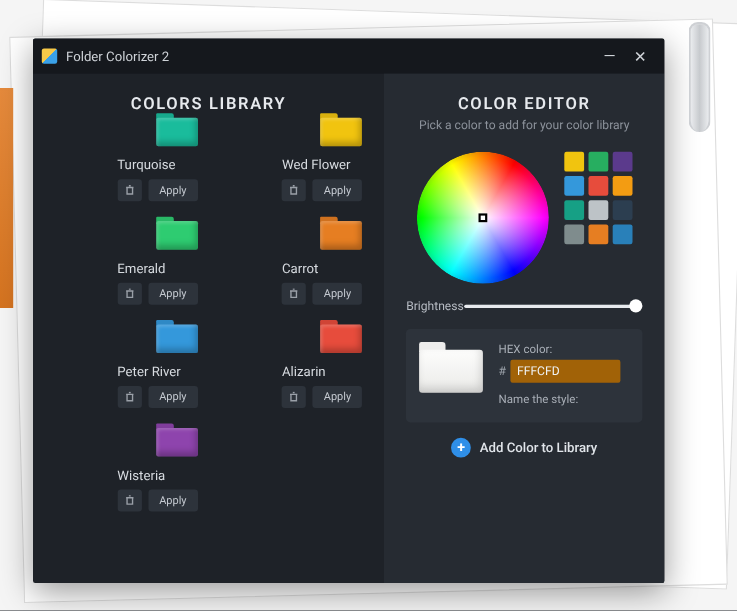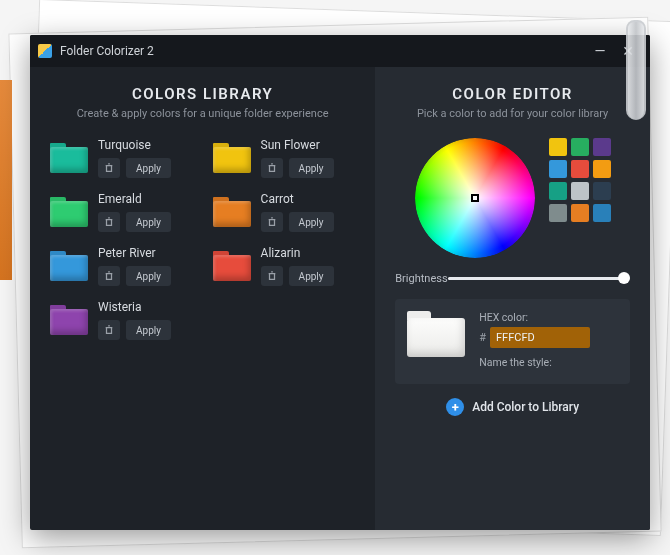--- a/index.html
+++ b/index.html
@@ -4,36 +4,36 @@
 <style>
   * { box-sizing: border-box; margin: 0; padding: 0; font-family: -apple-system, BlinkMacSystemFont, "Segoe UI", Roboto, sans-serif; }
   body { width: 670px; height: 555px; background: #f5f5f5; position: relative; overflow: hidden; }
   
   
   .paper-back { position: absolute; background: #fff; border: 1px solid #ddd; width: 640px; height: 515px; }
   .paper-1 { top: 10px; left: 30px; transform: rotate(2deg); }
   .paper-2 { top: 25px; left: 15px; transform: rotate(-1.5deg); }
   .edge-orange { position: absolute; left: 0; top: 80px; width: 12px; height: 200px; background: linear-gradient(#e58a3c,#d47320); }
   
-  .window { position: absolute; top: 35px; left: 30px; width: 620px; height: 495px; background: #1e2228; border-radius: 2px; box-shadow: 0 8px 30px rgba(0,0,0,0.4); overflow: hidden; }
+  .window { position: absolute; top: 35px; left: 30px; width: 574px; height: 495px; background: #1e2228; border-radius: 2px; box-shadow: 0 8px 30px rgba(0,0,0,0.4); overflow: hidden; }
   
   .titlebar { height: 32px; background: #15181d; display: flex; align-items: center; padding: 0 8px; color: #cfd3d8; font-size: 12px; }
   .titlebar .app-icon { width: 14px; height: 14px; margin-right: 8px; background: linear-gradient(135deg,#f7c948 0 50%,#3aa1e8 50% 100%); border-radius: 2px; }
   .titlebar .title { flex: 1; }
   .titlebar .winbtn { width: 28px; height: 28px; display: flex; align-items: center; justify-content: center; color: #cfd3d8; font-size: 14px; cursor: pointer; }
   
   .content { display: flex; height: calc(100% - 32px); }
   .panel-left { flex: 1.3; padding: 18px 20px; }
   .panel-right { flex: 1; background: #262b32; padding: 18px 20px; }
   
   .panel-title { color: #e7eaee; font-size: 15px; font-weight: 600; letter-spacing: 1.5px; text-align: center; }
   .panel-sub { color: #8c929b; font-size: 11px; text-align: center; margin-top: 4px; margin-bottom: 18px; }
   
   .lib-grid { display: grid; grid-template-columns: 1fr 1fr; gap: 14px 20px; }
-  .lib-item { display: flex; gap: 10px; align-items: center; }
+  .lib-item { display: flex; gap: 10px; align-items: flex-end; flex-direction: column; }
   .folder { width: 38px; height: 30px; position: relative; }
   .folder::before { content:""; position:absolute; top:0; left:0; width:16px; height:6px; border-radius:1px 2px 0 0; background: var(--c); filter: brightness(0.9); }
   .folder::after { content:""; position:absolute; top:4px; left:0; width:38px; height:26px; border-radius:2px; background: linear-gradient(var(--c), var(--c)); box-shadow: inset -2px -4px 6px rgba(0,0,0,0.25), inset 2px 2px 3px rgba(255,255,255,0.2); }
   .lib-meta { flex:1; }
   .lib-name { color:#d7dbe0; font-size:12px; margin-bottom:6px; }
   .lib-actions { display:flex; gap:6px; }
   .icon-btn { background:#2d333b; width:22px; height:20px; border-radius:3px; display:flex; align-items:center; justify-content:center; cursor:pointer; }
   .icon-btn svg { width:10px; height:10px; stroke:#9aa0a8; fill:none; stroke-width:1.5; }
   .apply-btn { background:#2d333b; color:#c4c9d0; font-size:10px; padding:4px 10px; border-radius:3px; cursor:pointer; border:none; }
   
@@ -83,40 +83,39 @@
   <div class="titlebar">
     <div class="app-icon"></div>
     <div class="title">Folder Colorizer 2</div>
     <div class="winbtn">—</div>
     <div class="winbtn">✕</div>
   </div>
 
   <div class="content">
     <div class="panel-left">
       <div class="panel-title">COLORS LIBRARY</div>
-      <div class="panel-sub">Create &amp; apply colors for a unique folder experience</div>
       <div class="lib-grid" id="lib-grid">
           <div class="lib-item">
             <div class="folder" style="--c:#1abc9c"></div>
             <div class="lib-meta">
               <div class="lib-name">Turquoise</div>
               <div class="lib-actions">
                 <div class="icon-btn">
                   <svg viewBox="0 0 12 12">
                     <path d="M3 3v7h6V3M2 3h8M5 1h2"></path>
                   </svg>
                 </div>
                 <button class="apply-btn">Apply</button>
               </div>
             </div>
           </div>
           <div class="lib-item">
             <div class="folder" style="--c:#f1c40f"></div>
             <div class="lib-meta">
-              <div class="lib-name">Sun Flower</div>
+              <div class="lib-name">Wed Flower</div>
               <div class="lib-actions">
                 <div class="icon-btn">
                   <svg viewBox="0 0 12 12">
                     <path d="M3 3v7h6V3M2 3h8M5 1h2"></path>
                   </svg>
                 </div>
                 <button class="apply-btn">Apply</button>
               </div>
             </div>
           </div>

